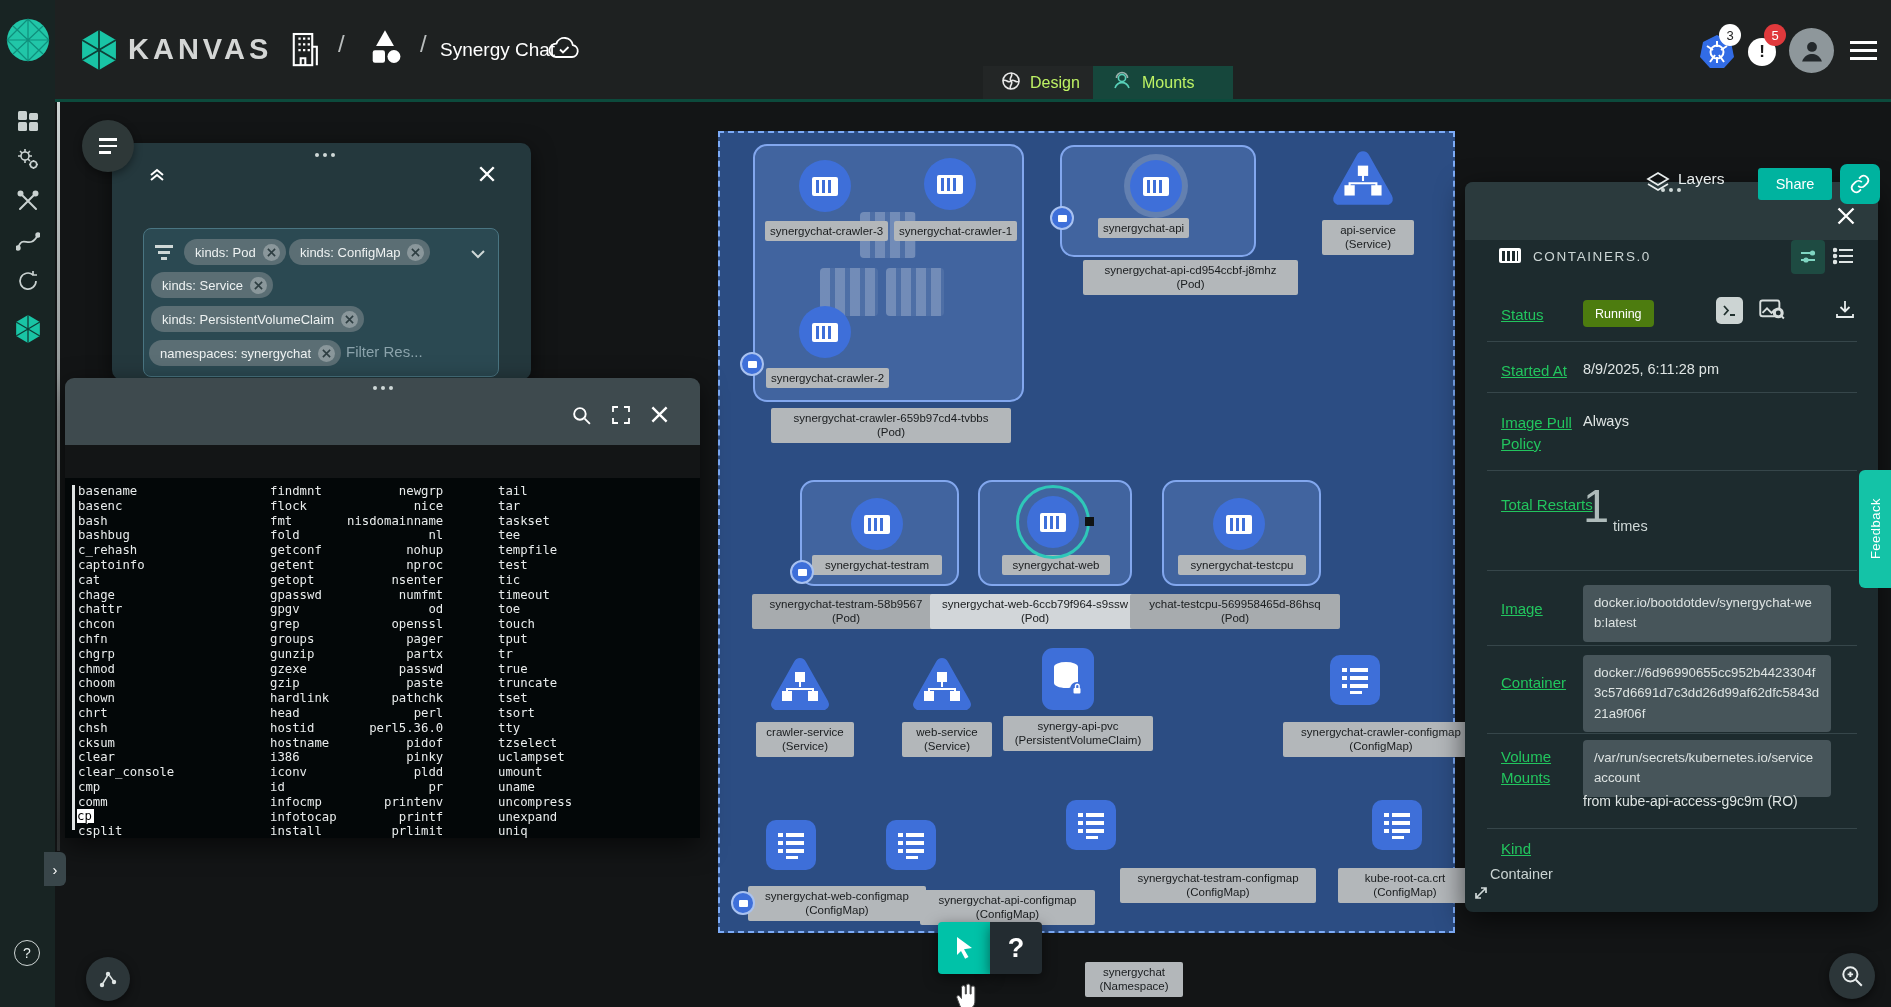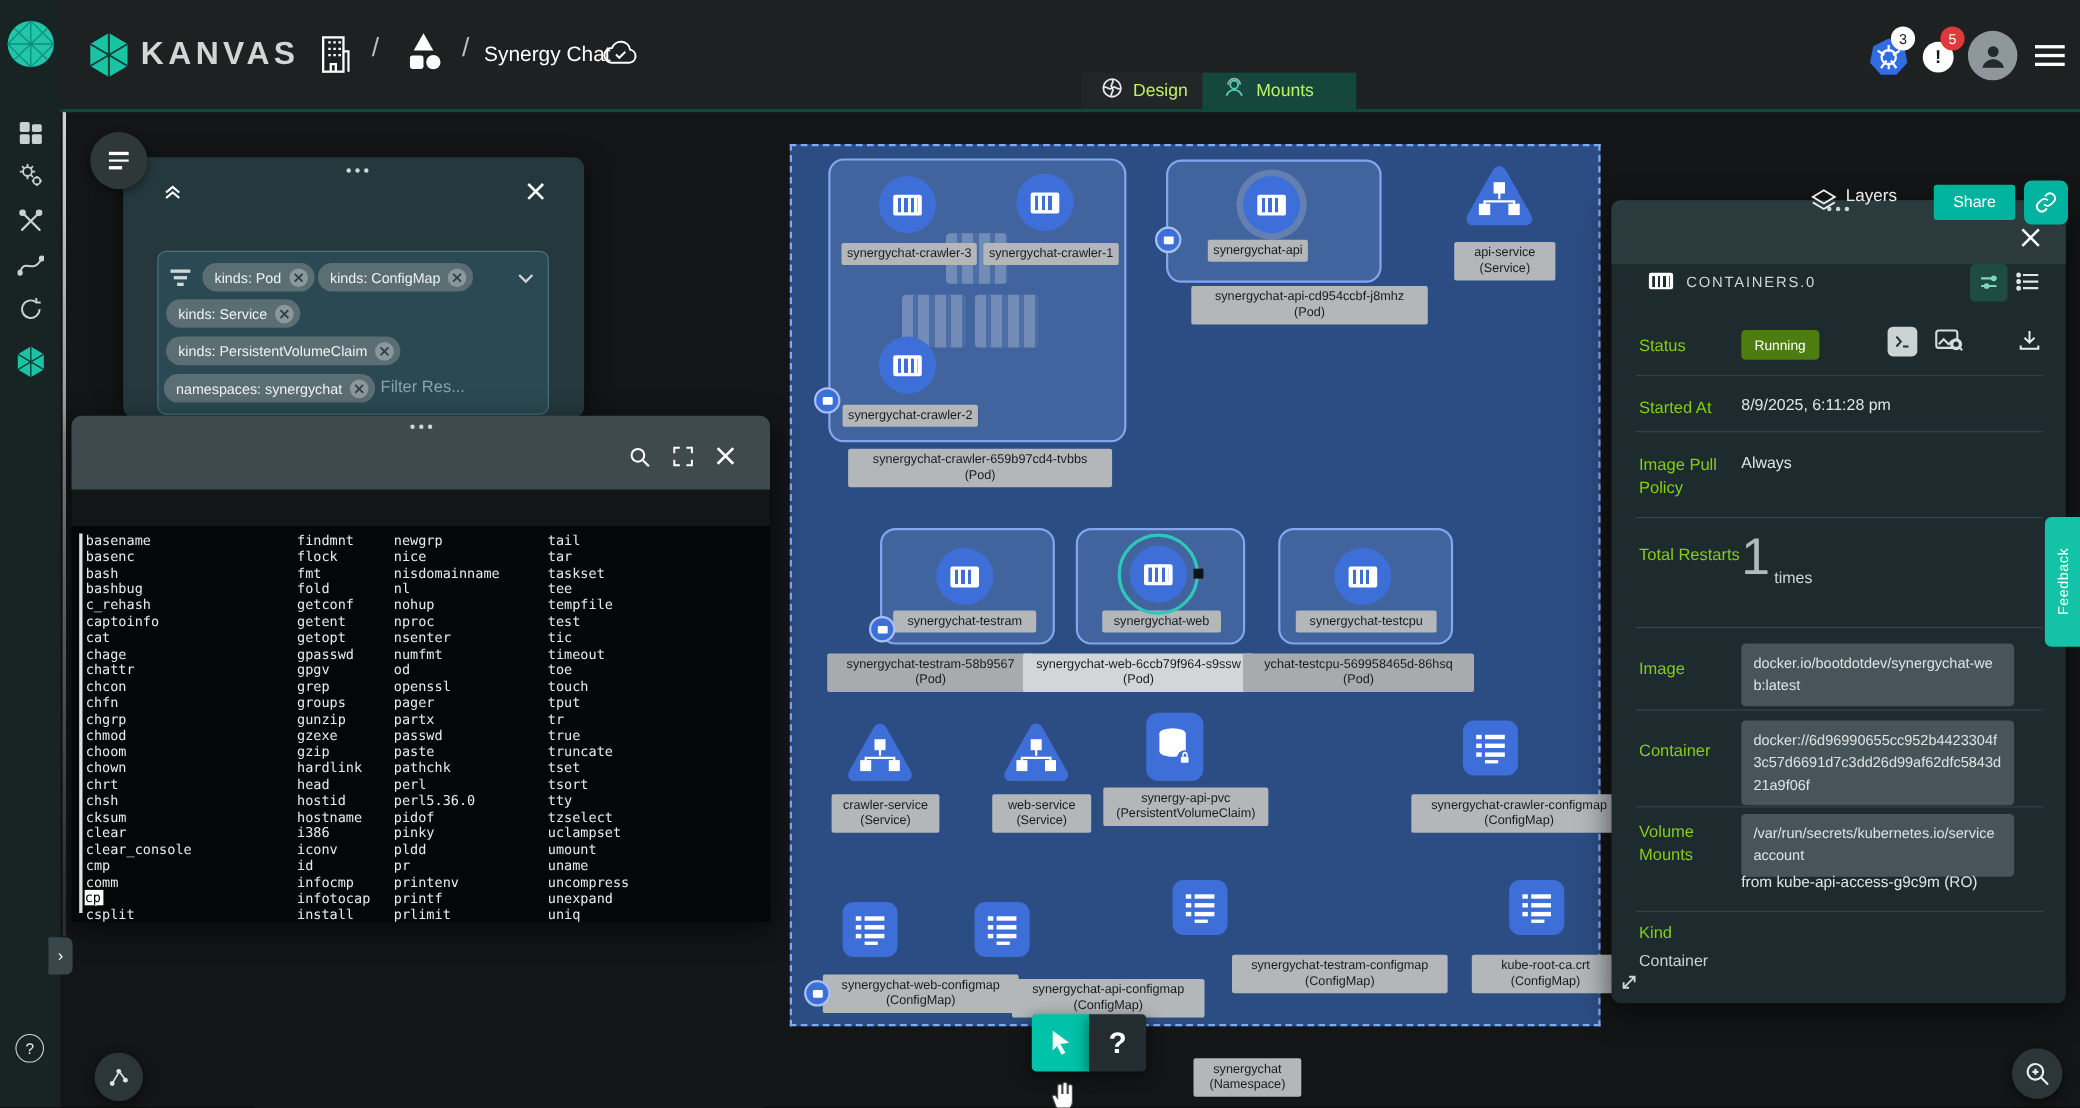--- a/index.html
+++ b/index.html
@@ -48,21 +48,21 @@
   .nlabel span{display:block;}
   .badge{position:absolute;width:20px;height:20px;border-radius:50%;background:#3e6fd9;
          border:2px solid #a9c2f0;display:flex;align-items:center;justify-content:center;z-index:13;}
   .badge i{width:9px;height:7px;background:#fff;border-radius:1px;display:block;}
   .cm-node{position:absolute;width:50px;height:50px;background:#3e6fd9;border-radius:10px;
            display:flex;align-items:center;justify-content:center;}
   
   #dpanel{position:absolute;left:1465px;top:182px;width:413px;height:730px;background:#1d2b2e;
           border-radius:8px;box-shadow:0 8px 28px rgba(0,0,0,.6);z-index:35;}
   #dpanel-hd{position:absolute;left:0;top:0;width:413px;height:58px;background:#2b3a3d;border-radius:8px 8px 0 0;}
-  .drow-label{position:absolute;left:25px;color:#84cc16;font-size:15px;line-height:1.4;width:95px;}
+  .drow-label{position:absolute;left:36px;color:#22c55e;font-size:15px;line-height:1.4;width:95px;text-decoration:underline;}
   .dval{position:absolute;color:#dfe5e4;font-size:14.5px;}
   .gbox{position:absolute;left:118px;width:226px;background:#47555a;border-radius:4px;color:#dde3e2;
         font-size:13.2px;line-height:1.55;padding:8px 11px;word-break:break-all;}
   .pdiv{position:absolute;left:22px;width:370px;height:1px;background:#36464a;}
   .dots{display:flex;gap:4px;}
   .dots b{width:4px;height:4px;border-radius:50%;background:#cfd8d7;}
   
   .gray-circle-btn{position:absolute;border-radius:50%;background:#2c3639;display:flex;
                    align-items:center;justify-content:center;box-shadow:0 3px 10px rgba(0,0,0,.5);}
   #feedback{position:absolute;left:1859px;top:470px;width:32px;height:118px;background:#14c3a7;
@@ -347,21 +347,21 @@
 hardlink
 head
 hostid
 hostname
 i386
 iconv
 id
 infocmp
 infotocap
 install</pre>
-      <pre class="tcol" style="left:293px;">newgrp
+      <pre class="tcol" style="left:282px;text-align:right;">newgrp
 nice
 nisdomainname
 nl
 nohup
 nproc
 nsenter
 numfmt
 od
 openssl
 pager

